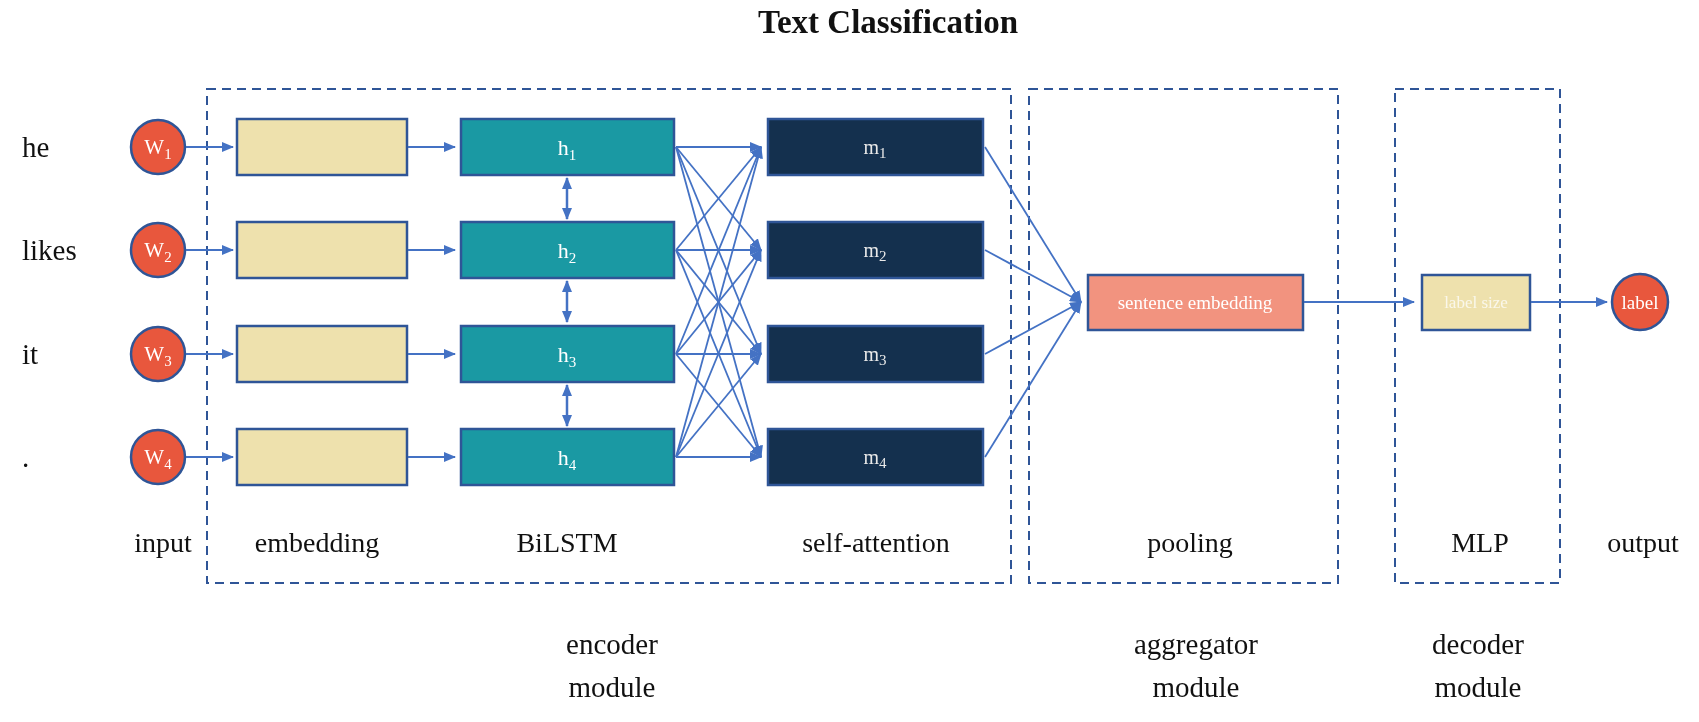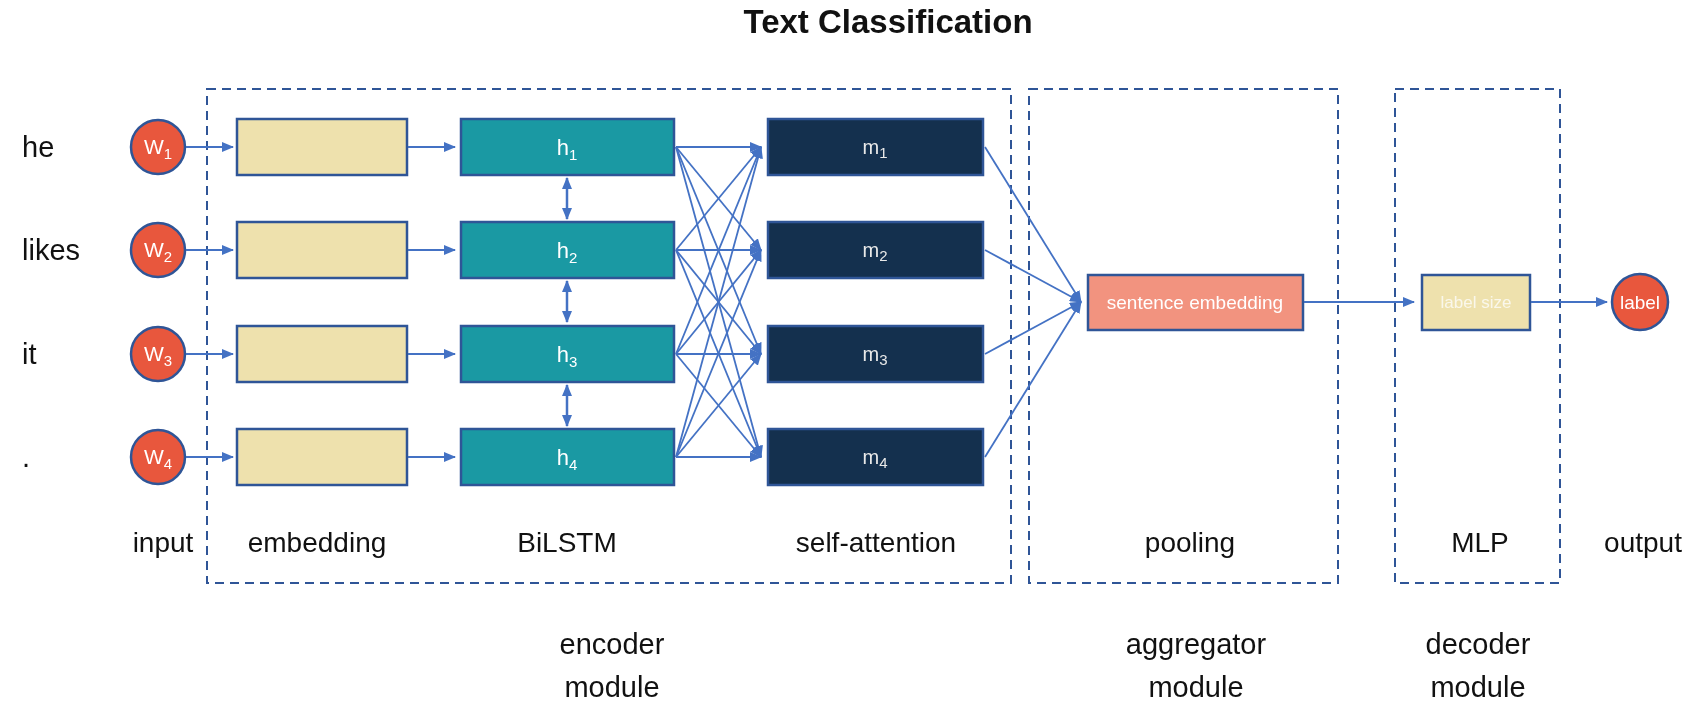--- a/index.html
+++ b/index.html
@@ -1,17 +1,17 @@
 <!DOCTYPE html>
 <html><head>
 <meta charset="utf-8">
 <style>
   html,body{margin:0;padding:0;background:#ffffff;}
   .stage{position:relative;width:1699px;height:722px;background:#ffffff;overflow:hidden;
-         font-family:Liberation Sans, sans-serif;}
+         font-family:Liberation Serif, serif;}
   svg{display:block;}
   text{fill:#111111;}
   .title{font-size:33px;font-weight:bold;}
   .word{font-size:29px;}
   .coltext{font-size:28px;}
   .modtext{font-size:29px;}
   .wlabel{font-size:21px;fill:#ffffff;}
   .hlabel{font-size:22px;fill:#ffffff;}
   .mlabel{font-size:20px;fill:#e9e9e9;}
   .sub{font-size:15px;}

